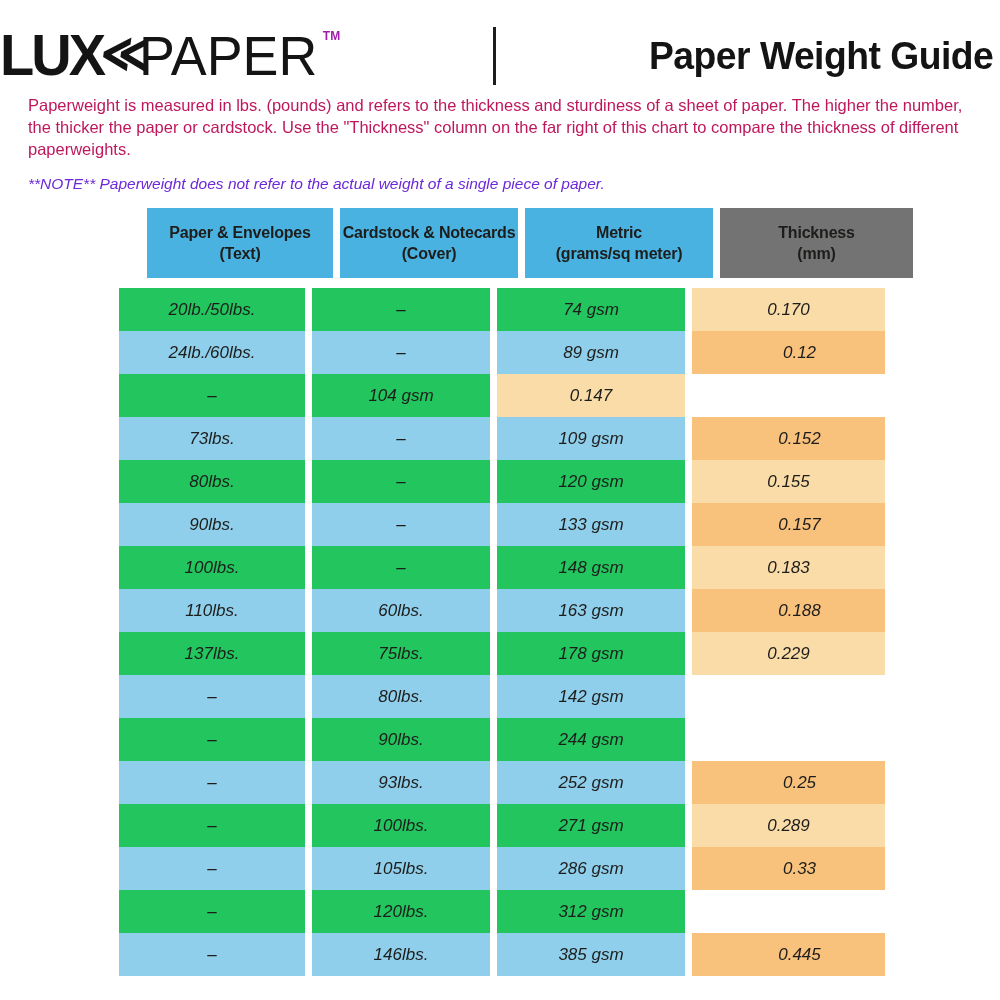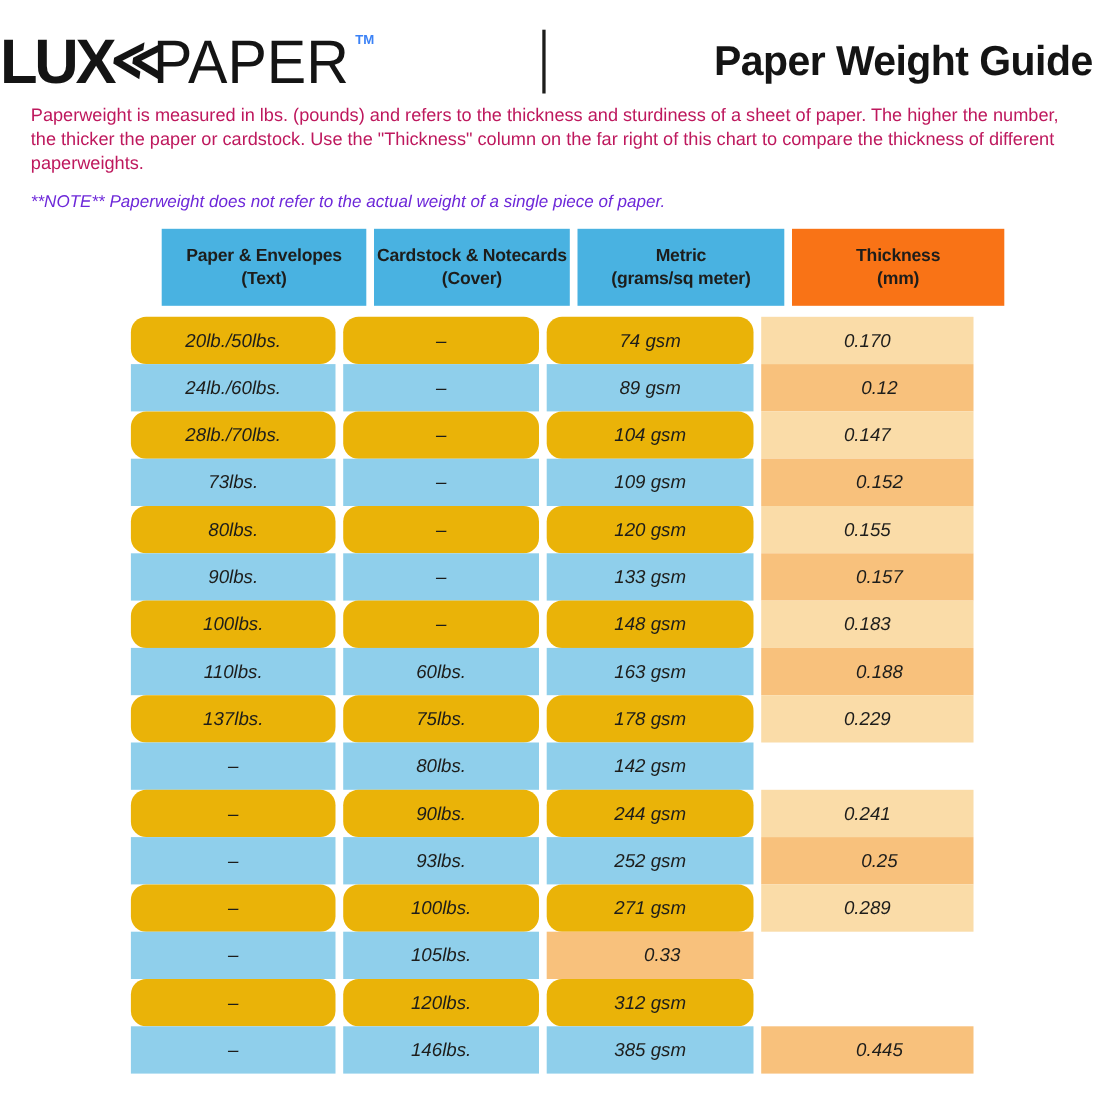--- a/index.html
+++ b/index.html
@@ -45,21 +45,21 @@
     letter-spacing: 0px;
     color: #141414;
     transform: scaleX(0.96);
     transform-origin: left center;
   }
   .logo .tm {
     font-size: 12px;
     font-weight: bold;
     margin-top: 2px;
     margin-left: -2px;
-    color: #3b82f6;
+    color: #a21caf;
   }
   .vdiv {
     width: 3px;
     height: 58px;
     background: #1d1d1b;
   }
   .title {
     font-size: 38px;
     font-weight: bold;
     letter-spacing: -0.5px;
@@ -104,33 +104,33 @@
     align-items: center;
     justify-content: center;
     text-align: center;
     font-weight: bold;
     font-size: 16px;
     line-height: 21px;
     letter-spacing: -0.2px;
     color: #1d1d1b;
   }
   .th.blue   { background: #49b2e1; }
-  .th.orange { background: #f97316; }
+  .th.orange { background: #737373; }
 
   .trow { height: 43px; }
   .td {
     display: flex;
     align-items: center;
     justify-content: center;
     font-size: 17px;
     font-style: italic;
     color: #1d1d1b;
     text-align: center;
   }
-  .trow.even .td.blue   { background: #eab308; border-radius: 14px; }
+  .trow.even .td.blue   { background: #22c55e; }
   .trow.odd  .td.blue   { background: #8fcfeb; }
   .trow.even .td.orange { background: #fadca8; }
   .trow.odd  .td.orange { background: #f8c17c; padding-left: 22px; }
 </style>
 </head>
 <body>
 
 <div class="page">
 
   <header class="brand-row">
@@ -173,21 +173,20 @@
           <div class="td blue">74 gsm</div>
           <div class="td orange">0.170</div>
         </div>
         <div class="trow odd">
           <div class="td blue">24lb./60lbs.</div>
           <div class="td blue">–</div>
           <div class="td blue">89 gsm</div>
           <div class="td orange">0.12</div>
         </div>
         <div class="trow even">
-          <div class="td blue">28lb./70lbs.</div>
           <div class="td blue">–</div>
           <div class="td blue">104 gsm</div>
           <div class="td orange">0.147</div>
         </div>
         <div class="trow odd">
           <div class="td blue">73lbs.</div>
           <div class="td blue">–</div>
           <div class="td blue">109 gsm</div>
           <div class="td orange">0.152</div>
         </div>
@@ -223,37 +222,37 @@
         </div>
         <div class="trow odd">
           <div class="td blue">–</div>
           <div class="td blue">80lbs.</div>
           <div class="td blue">142 gsm</div>
         </div>
         <div class="trow even">
           <div class="td blue">–</div>
           <div class="td blue">90lbs.</div>
           <div class="td blue">244 gsm</div>
-          <div class="td orange">0.241</div>
         </div>
         <div class="trow odd">
           <div class="td blue">–</div>
           <div class="td blue">93lbs.</div>
           <div class="td blue">252 gsm</div>
           <div class="td orange">0.25</div>
         </div>
         <div class="trow even">
           <div class="td blue">–</div>
           <div class="td blue">100lbs.</div>
           <div class="td blue">271 gsm</div>
           <div class="td orange">0.289</div>
         </div>
         <div class="trow odd">
           <div class="td blue">–</div>
           <div class="td blue">105lbs.</div>
+          <div class="td blue">286 gsm</div>
           <div class="td orange">0.33</div>
         </div>
         <div class="trow even">
           <div class="td blue">–</div>
           <div class="td blue">120lbs.</div>
           <div class="td blue">312 gsm</div>
         </div>
         <div class="trow odd">
           <div class="td blue">–</div>
           <div class="td blue">146lbs.</div>

